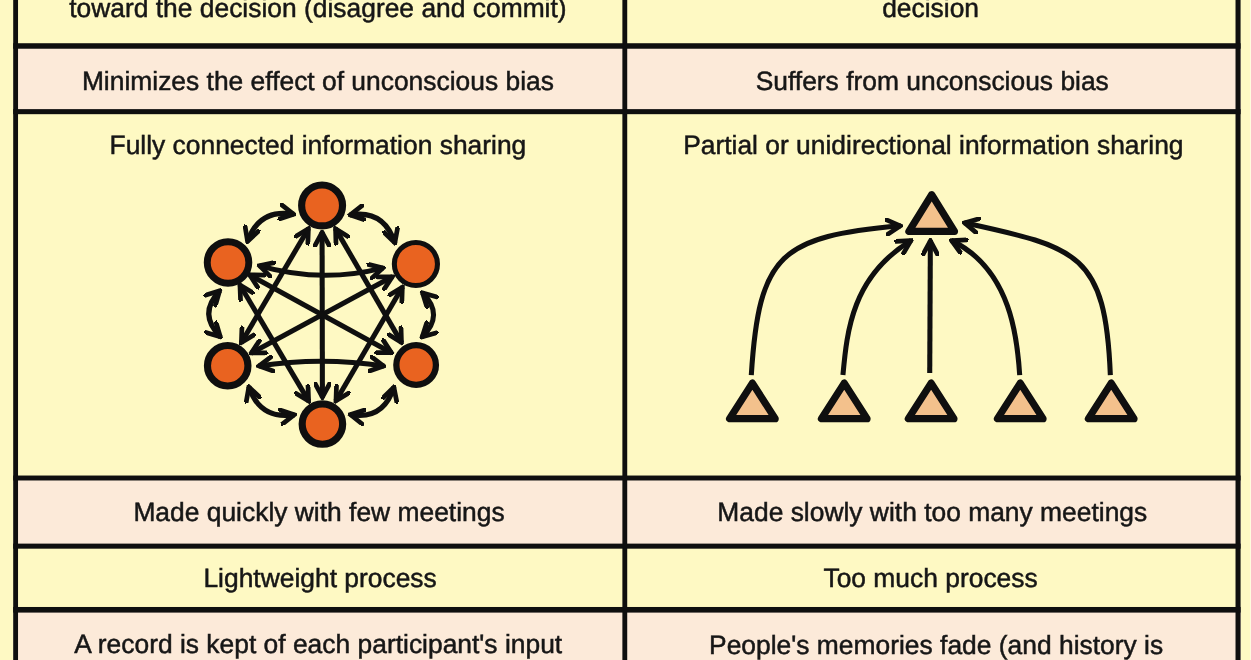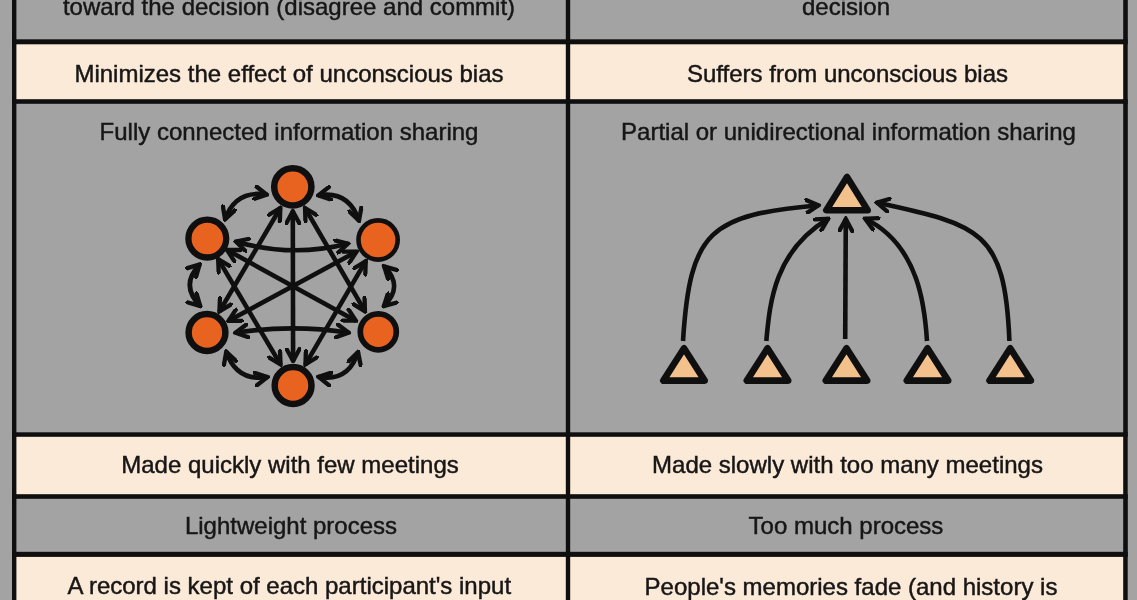--- a/index.html
+++ b/index.html
@@ -1,16 +1,16 @@
 <!DOCTYPE html>
 <html><head>
 <meta charset="utf-8">
 <style>
   html,body{margin:0;padding:0;background:#ffffff;}
-  #stage{position:relative;width:1137px;height:600px;overflow:hidden;background:#a3a3a3;}
+  #stage{position:relative;width:1137px;height:600px;overflow:hidden;background:#fef9c3;}
   svg{display:block;}
   text{font-family:"Liberation Sans",sans-serif;font-size:24px;fill:#161616;stroke:#161616;stroke-width:0.45;paint-order:stroke;}
 </style>
 </head>
 <body>
 <div id="stage">
 <svg width="1137" height="600" viewBox="0 0 1137 600">
 
   <rect x="12" y="42" width="1116" height="60" fill="#fcead9"></rect>
   <rect x="12" y="433" width="1116" height="64" fill="#fcead9"></rect>

